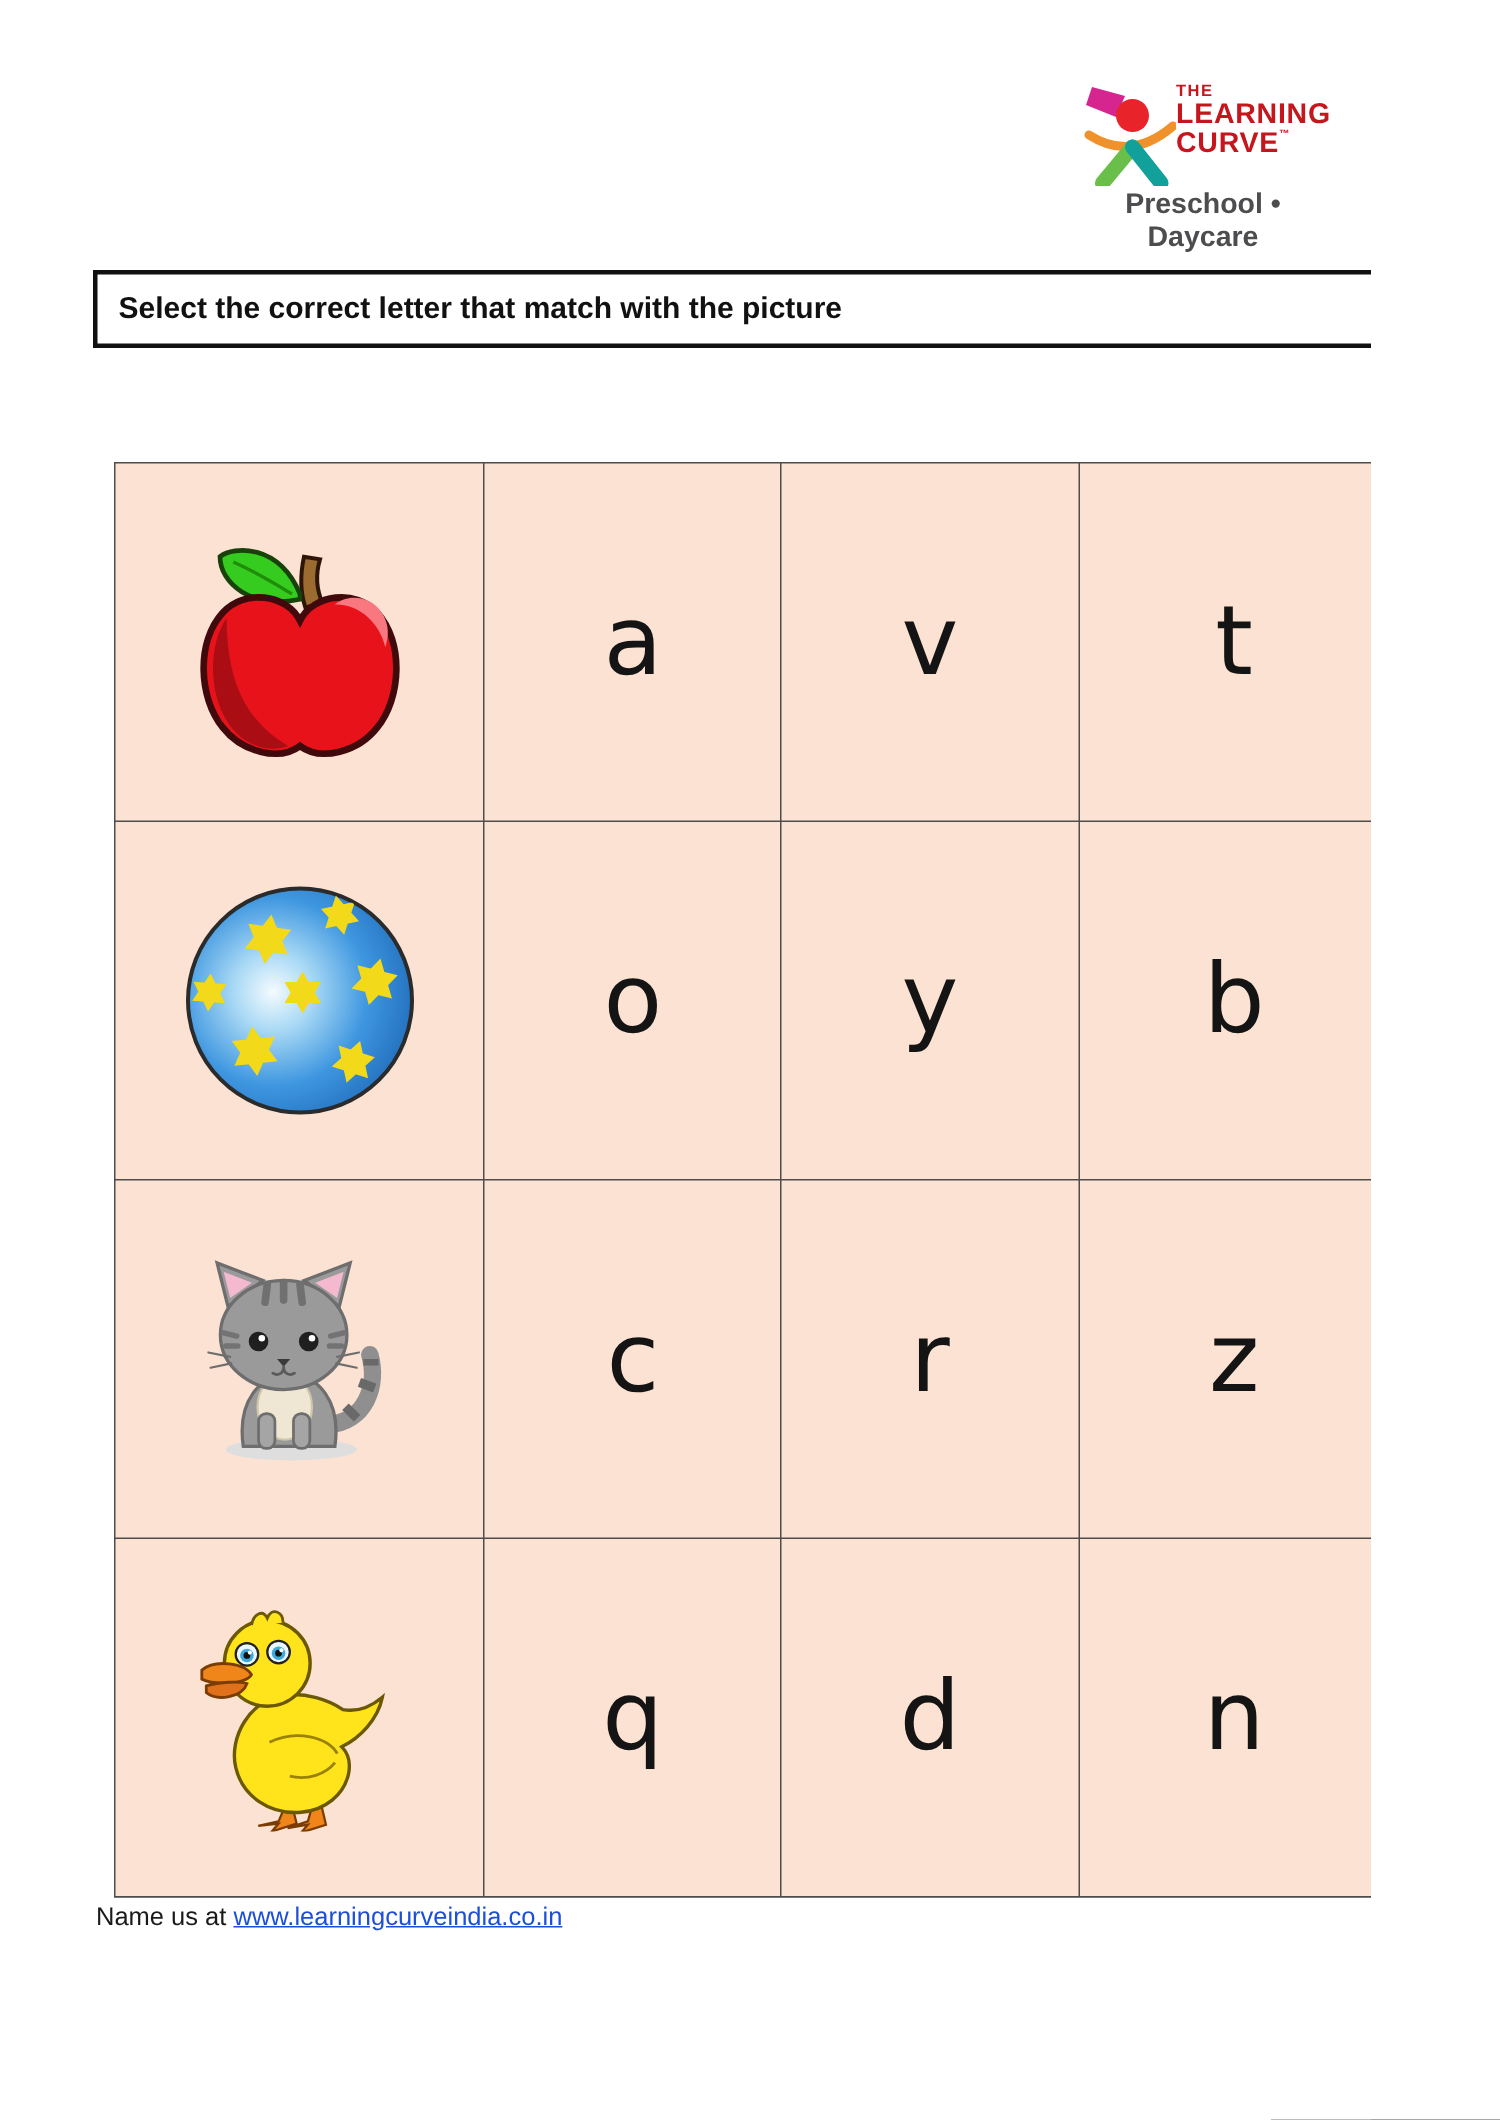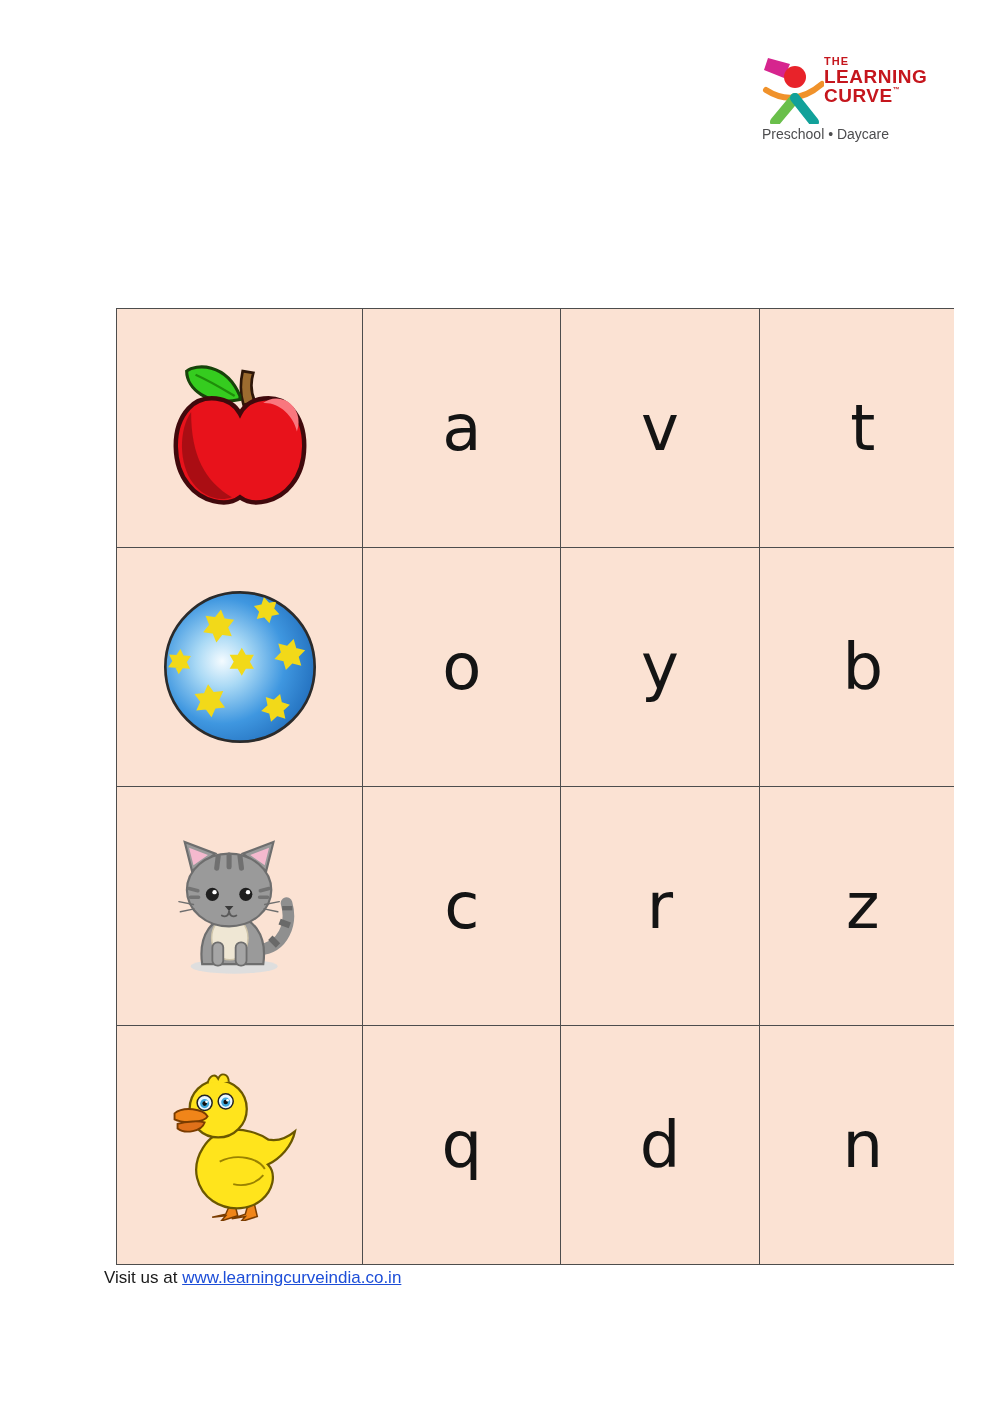--- a/index.html
+++ b/index.html
@@ -1,28 +1,28 @@
 <!DOCTYPE html>
 <html style="--cell-bg: #fbe2d3; --grid-line: #4d4d4d;"><head>
 <meta charset="utf-8">
 <style>
   * { margin:0; padding:0; box-sizing:border-box; }
   body { background:#ffffff; font-family:"Liberation Sans", sans-serif; }
-  .page { position:relative; width:914px; height:1413px; background:#ffffff; overflow:hidden;margin-left:40px; }
+  .page { position:relative; width:914px; height:1413px; background:#ffffff; overflow:hidden; }
 
   
   .logo { position:absolute; left:722px; top:52px; width:160px; }
   .logo-top { display:flex; align-items:flex-start; }
   .logo-icon { width:62px; height:72px; flex:0 0 auto; }
   .logo-text { padding-top:4px; line-height:1; }
   .logo-the { font-size:11px; font-weight:bold; color:#c5161d; letter-spacing:1px; }
   .logo-learning, .logo-curve { font-size:19px; font-weight:bold; color:#c5161d; letter-spacing:0.5px; }
   .logo-curve { position:relative; }
   .logo-tm { font-size:7px; vertical-align:top; color:#c5161d; }
-  .logo-tagline { margin-top:2px; text-align:left; font-size:14px; font-weight:normal; color:#4d4d4f; }
+  .logo-tagline { margin-top:2px; text-align:center; font-size:19px; font-weight:bold; color:#4d4d4f; }
 
   
   .title-box { position:absolute; left:62px; top:180px; width:876px; height:52px;
                border:3px solid #111; display:flex; align-items:center; padding-left:14px;
                font-size:20px; font-weight:bold; color:#111; }
   .name-box { position:absolute; left:62px; top:240px; width:878px; height:42px;
               border:2px solid #111; display:flex; align-items:center; padding-left:12px;
               font-size:24px; color:#111; }
 
   
@@ -54,20 +54,23 @@
       </svg>
       <div class="logo-text">
         <div class="logo-the">THE</div>
         <div class="logo-learning">LEARNING</div>
         <div class="logo-curve"><span>CURVE</span><span class="logo-tm">™</span></div>
       </div>
     </div>
     <div class="logo-tagline">Preschool • Daycare</div>
   </div>
 
+  <div class="title-box">
+    <span>Select the correct letter that match with the picture</span>
+  </div>
 
 
   <div class="grid">
 
     <div class="cell pic">
       <svg width="160" height="160" viewBox="0 0 180 180">
         <path d="M93 26 C 90 40 90 52 94 64 L 107 61 C 102 50 102 38 105 28 Z" fill="#9c6b2f" stroke="#2d1608" stroke-width="3"></path>
         <path d="M90 54 C 74 16 40 18 30 26 C 30 46 54 66 90 58 Z" fill="#35cc1f" stroke="#17430a" stroke-width="3.5"></path>
         <path d="M40 30 C 58 38 74 48 84 54" stroke="#1f8d0a" stroke-width="2.5" fill="none"></path>
         <path d="M90 74 C 80 54 48 50 32 68 C 12 90 14 132 32 154 C 46 172 74 180 90 168 C 106 180 134 172 148 154 C 166 132 168 90 148 68 C 132 50 100 54 90 74 Z" fill="#e8121b" stroke="#40090c" stroke-width="5"></path>
@@ -187,16 +190,16 @@
       </div>
     <div class="cell">
         <span class="letter">d</span>
       </div>
     <div class="cell">
         <span class="letter">n</span>
       </div>
   </div>
 
   <div class="footer">
-    <span>Visit us at </span><a>www.learningcurveindia.co.in</a>
+    <span>Name us at </span><a>www.learningcurveindia.co.in</a>
   </div>
 
 </div>
 
 </body></html>

